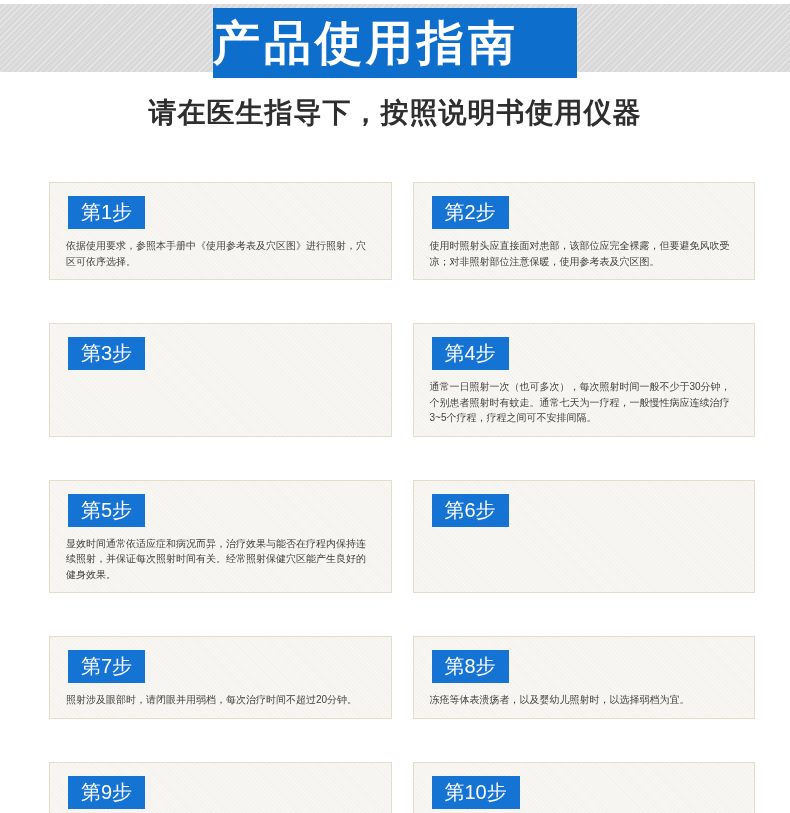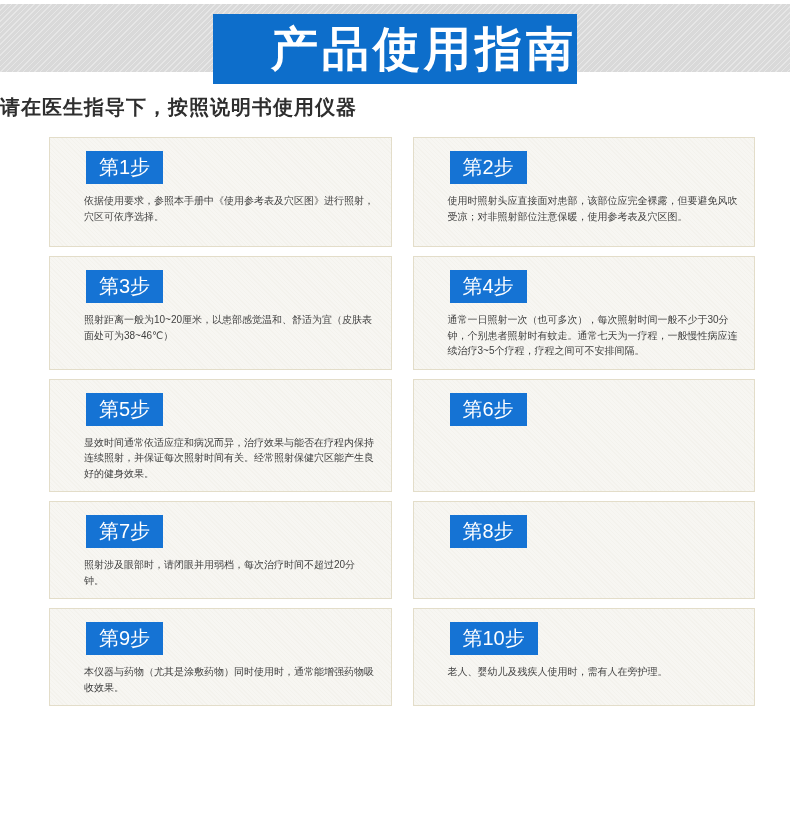--- a/index.html
+++ b/index.html
@@ -12,52 +12,54 @@
 
   
   .header-area { position: relative; height: 78px; padding-top: 4px; }
   .gray-band {
     position: absolute; left: 0; top: 4px; width: 790px; height: 68px;
     background: #d9d9d9;
     background-image: repeating-linear-gradient(135deg,
       rgba(255,255,255,0.35) 0 1px, transparent 1px 4px);
   }
   .title-box {
-    position: absolute; left: 50%; top: 14px; transform: translateX(-50%);
+    position: absolute; left: 50%; top: 8px; transform: translateX(-50%);
     width: 364px; height: 70px;
     background: #0d6ecb;
-    display: flex; align-items: center; justify-content: flex-end;
+    display: flex; align-items: center; justify-content: flex-start;
   }
   .title-box span {
     color: #ffffff; font-size: 47px; font-weight: bold;
     letter-spacing: 4px; white-space: nowrap;
   }
   .subtitle {
     margin-top: 16px;
-    font-size: 20px; font-weight: bold; color: #2e2e2e;
+    text-align: center;
+    font-size: 28px; font-weight: bold; color: #2e2e2e;
     letter-spacing: 1px;
   }
 
   
   .steps-grid {
     margin: 16px 35px 0 49px;
     display: grid;
     grid-template-columns: 1fr 1fr;
     grid-template-rows: minmax(110px,auto) minmax(106px,auto) minmax(107px,auto)
                         minmax(98px,auto) minmax(97px,auto) minmax(90px,auto);
     column-gap: 21px;
     row-gap: 9px;
   }
   .card {
     background: #f7f6f2;
     background-image: repeating-linear-gradient(45deg,
       rgba(180,170,140,0.05) 0 1px, transparent 1px 3px);
     border: 1px solid #e3ddc9;
-    padding: 11px 16px 10px 34px;
+    padding: 11px 16px 10px 16px;
     overflow: hidden;
+    margin-top: 34px;
   }
   .step-label {
     display: inline-block;
     background: #1573d4;
     color: #ffffff;
     font-size: 20px;
     line-height: 1;
     padding: 6px 13px 7px 13px;
     margin: 2px 0 9px 2px;
   }
@@ -86,21 +88,20 @@
     <p class="step-text">依据使用要求，参照本手册中《使用参考表及穴区图》进行照射，穴区可依序选择。</p>
   </section>
 
   <section class="card">
     <div class="step-label">第2步</div>
     <p class="step-text">使用时照射头应直接面对患部，该部位应完全裸露，但要避免风吹受凉；对非照射部位注意保暖，使用参考表及穴区图。</p>
   </section>
 
   <section class="card">
     <div class="step-label">第3步</div>
-    <p class="step-text">照射距离一般为10~20厘米，以患部感觉温和、舒适为宜（皮肤表面处可为38~46℃）</p>
   </section>
 
   <section class="card">
     <div class="step-label">第4步</div>
     <p class="step-text">通常一日照射一次（也可多次），每次照射时间一般不少于30分钟，个别患者照射时有蚊走。通常七天为一疗程，一般慢性病应连续治疗3~5个疗程，疗程之间可不安排间隔。</p>
   </section>
 
   <section class="card">
     <div class="step-label">第5步</div>
     <p class="step-text">显效时间通常依适应症和病况而异，治疗效果与能否在疗程内保持连续照射，并保证每次照射时间有关。经常照射保健穴区能产生良好的健身效果。</p>
@@ -110,20 +111,21 @@
     <div class="step-label">第6步</div>
   </section>
 
   <section class="card">
     <div class="step-label">第7步</div>
     <p class="step-text">照射涉及眼部时，请闭眼并用弱档，每次治疗时间不超过20分钟。</p>
   </section>
 
   <section class="card">
     <div class="step-label">第8步</div>
+    <p class="step-text">冻疮等体表溃疡者，以及婴幼儿照射时，以选择弱档为宜。</p>
   </section>
 
   <section class="card">
     <div class="step-label">第9步</div>
     <p class="step-text">本仪器与药物（尤其是涂敷药物）同时使用时，通常能增强药物吸收效果。</p>
   </section>
 
   <section class="card">
     <div class="step-label">第10步</div>
     <p class="step-text">老人、婴幼儿及残疾人使用时，需有人在旁护理。</p>

